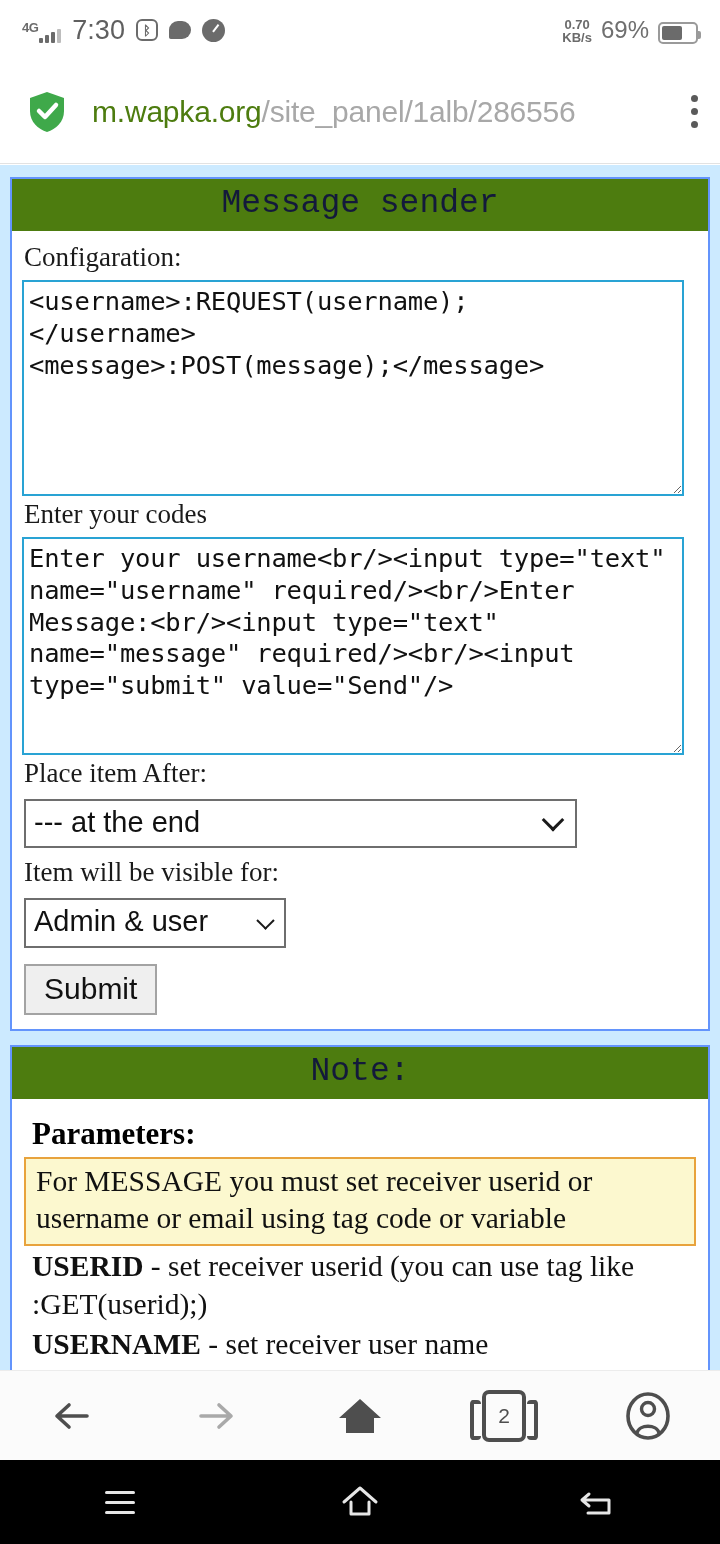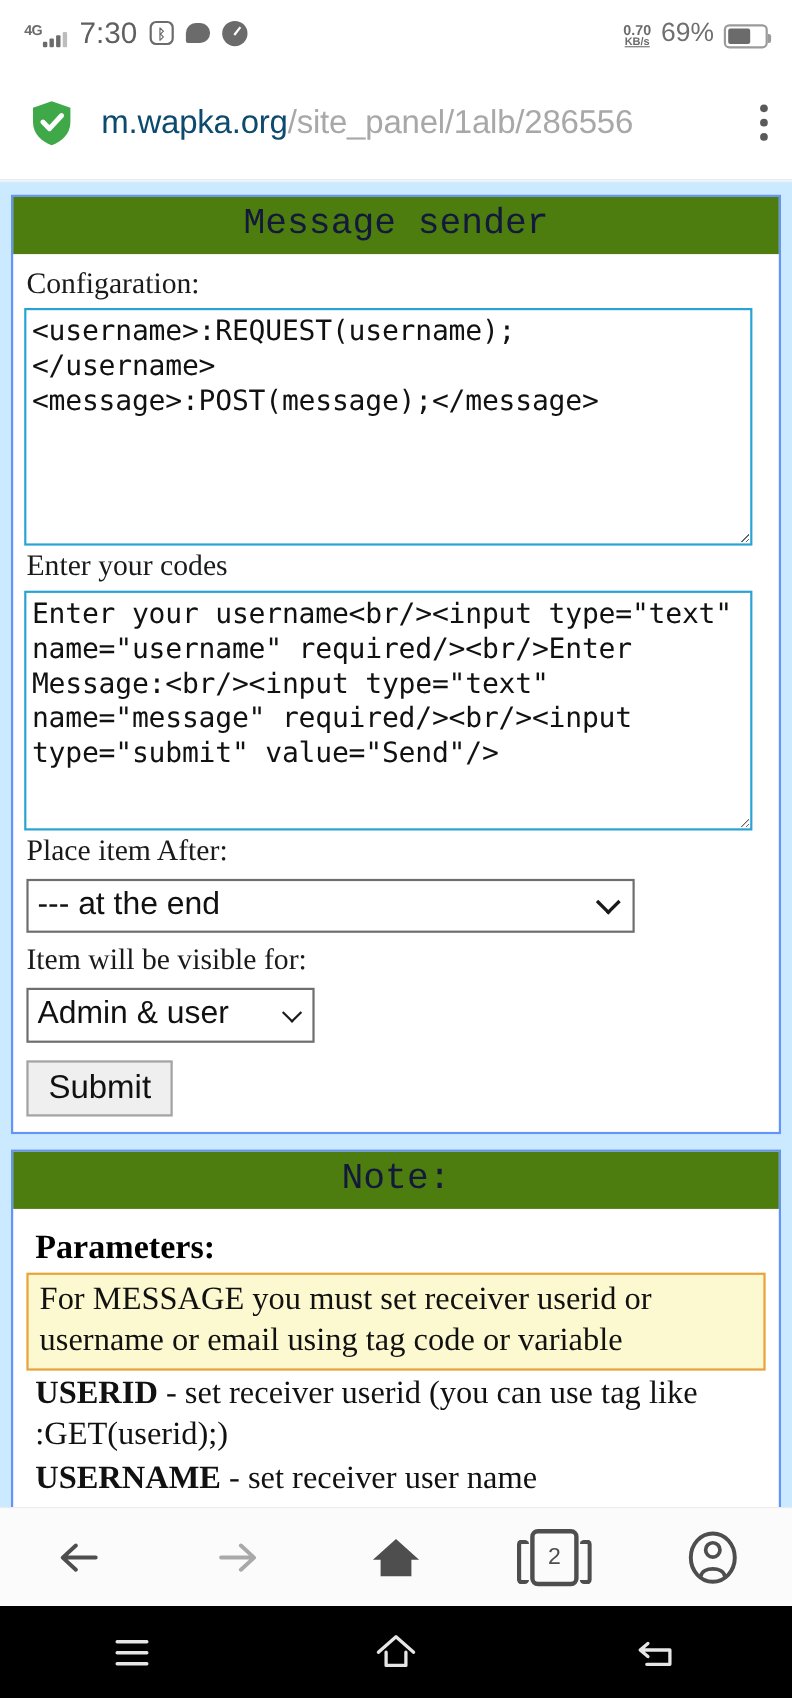--- a/index.html
+++ b/index.html
@@ -42,21 +42,21 @@
   .icon-speedo {
     width: 23px; height: 23px; border-radius: 50%; background:#6b6b6b; position:relative;
   }
   .icon-speedo::after {
     content:""; position:absolute; left:50%; top:50%;
     width:2px; height:9px; background:#fff; transform: translate(-50%,-80%) rotate(38deg);
     transform-origin: bottom center;
   }
   .kbs { display:flex; flex-direction:column; align-items:center; line-height:1.02; }
   .kbs .v { font-size: 13px; font-weight: 600; }
-  .kbs .u { font-size: 10px; font-weight: 600; text-decoration: underline; }
+  .kbs .u { font-size: 13px; font-weight: 600; }
   .pct { font-size: 24px; color:#6f6f6f; }
   .batt { width: 40px; height: 22px; border: 2px solid #9a9a9a; border-radius: 5px; position: relative; padding: 2px; }
   .batt::after { content:""; position:absolute; right:-5px; top:7px; width:3px; height:8px; background:#9a9a9a; border-radius:0 2px 2px 0;}
   .batt i { display:block; height:100%; width: 62%; background:#6b6b6b; border-radius:2px; }
 
   
   .urlbar {
     height: 104px; width: 100%;
     background: #ffffff;
     display: flex; align-items: center;
@@ -65,21 +65,21 @@
   }
   .shield { width: 38px; height: 42px; position: relative; flex: none; }
   .shield svg { display:block; }
   .url-text {
     margin-left: 26px;
     font-size: 30px;
     color: #a8a8a8;
     white-space: nowrap; overflow: hidden;
     letter-spacing: -0.2px;
   }
-  .url-text .host { color: #0c4a6e; }
+  .url-text .host { color: #4d7c0f; }
   .menu-dots { margin-left: auto; display:flex; flex-direction:column; gap:6px; padding-left:16px;}
   .menu-dots i { width: 7px; height: 7px; border-radius: 50%; background: #5a5a5a; display:block; }
 
   
   .page {
     position: absolute; top: 165px; left: 0; right: 0; bottom: 174px;
     background: #cceaff;
     overflow: hidden;
     padding: 12px 10px 0 10px;
   }

